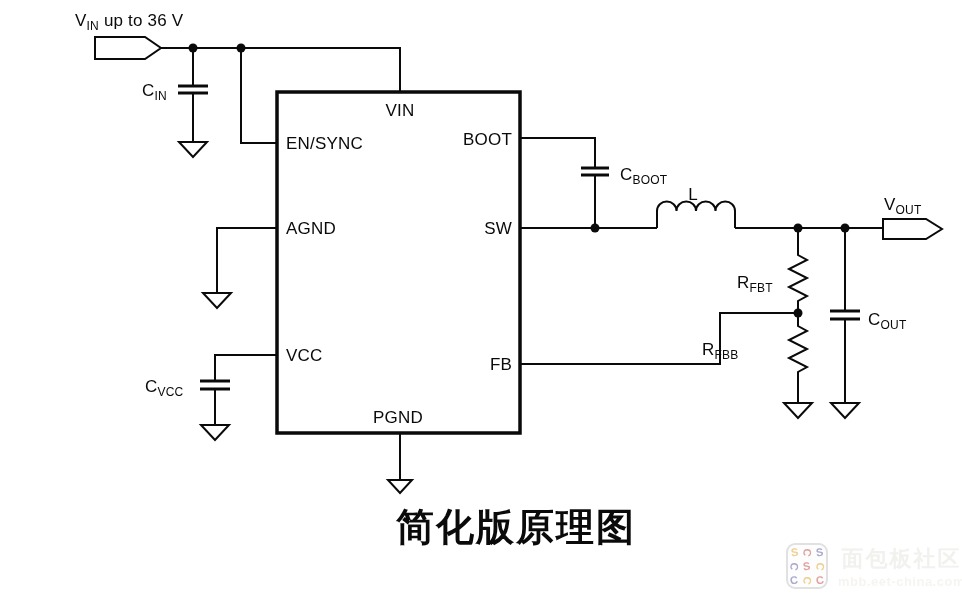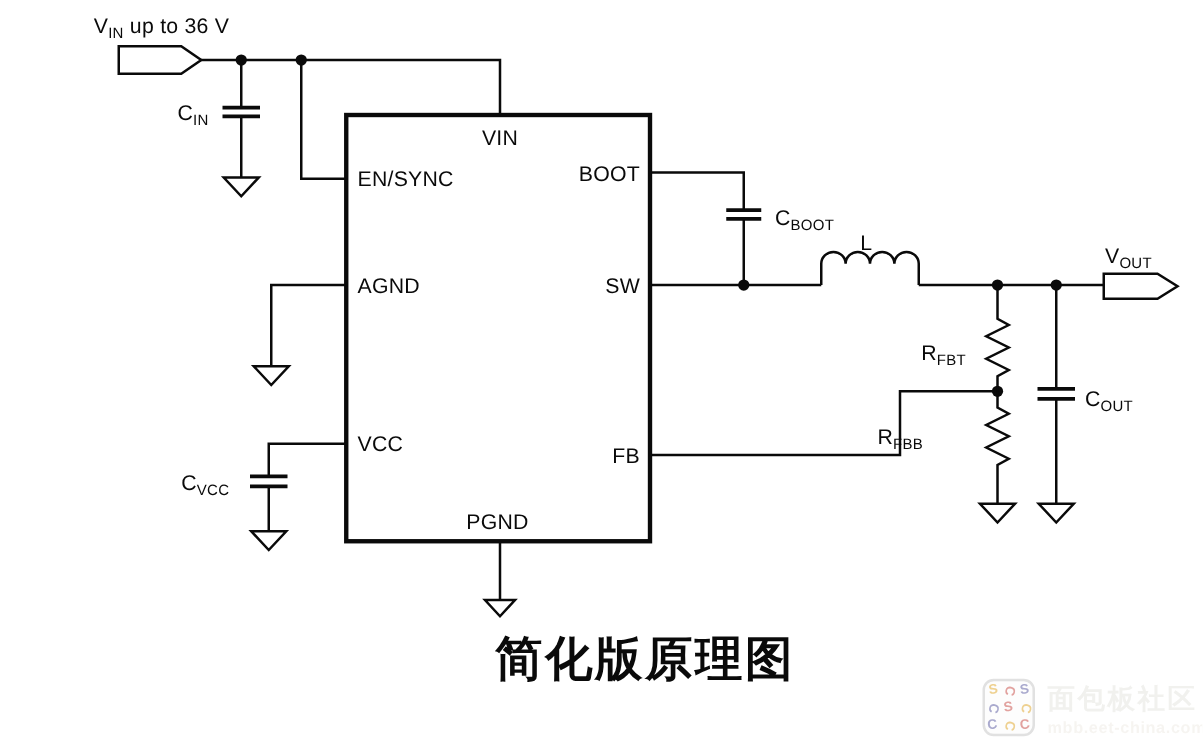--- a/index.html
+++ b/index.html
@@ -2,20 +2,21 @@
 <html><head>
 <meta charset="utf-8">
 <style>
   html,body{margin:0;padding:0;background:#ffffff;}
   #stage{
     position:relative;
     width:962px;height:599px;
     background:#ffffff;
     font-family:"Liberation Sans", sans-serif;
     overflow:hidden;
+    text-align:center;
   }
   svg text{fill:#0a0a0a;}
   .lbl{font-size:17px;letter-spacing:0.2px;}
   .sub{font-size:12px;}
   .caption{
     font-family:"Liberation Serif","DejaVu Serif",serif;
     font-size:38px;font-weight:700;letter-spacing:2px;
   }
   .wire{stroke:#0a0a0a;stroke-width:2;fill:none;}
   .plate{stroke:#0a0a0a;stroke-width:3;fill:none;}

